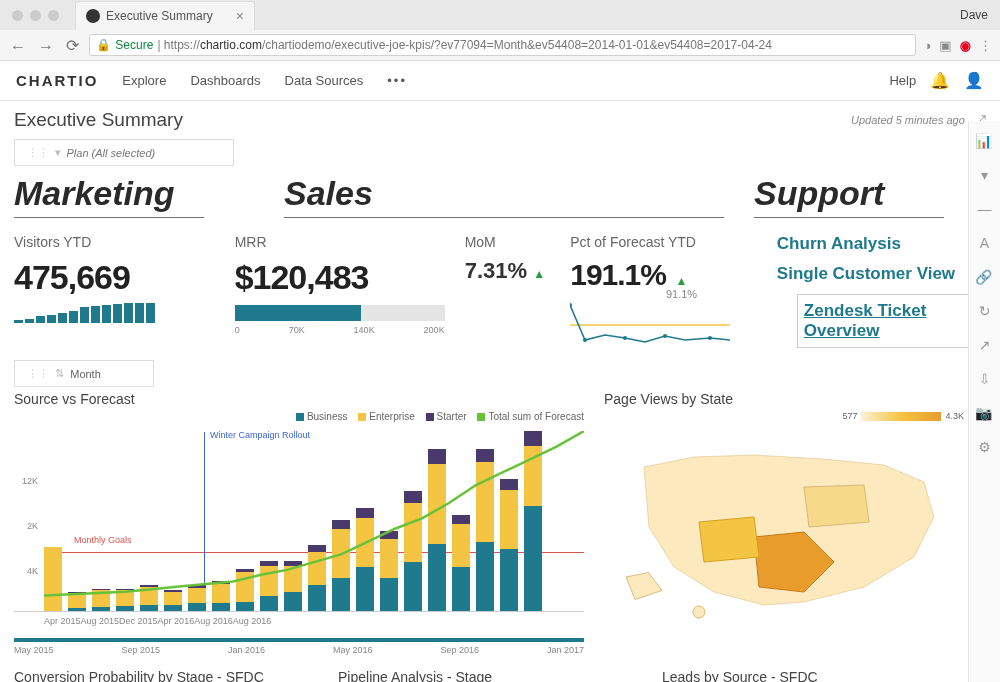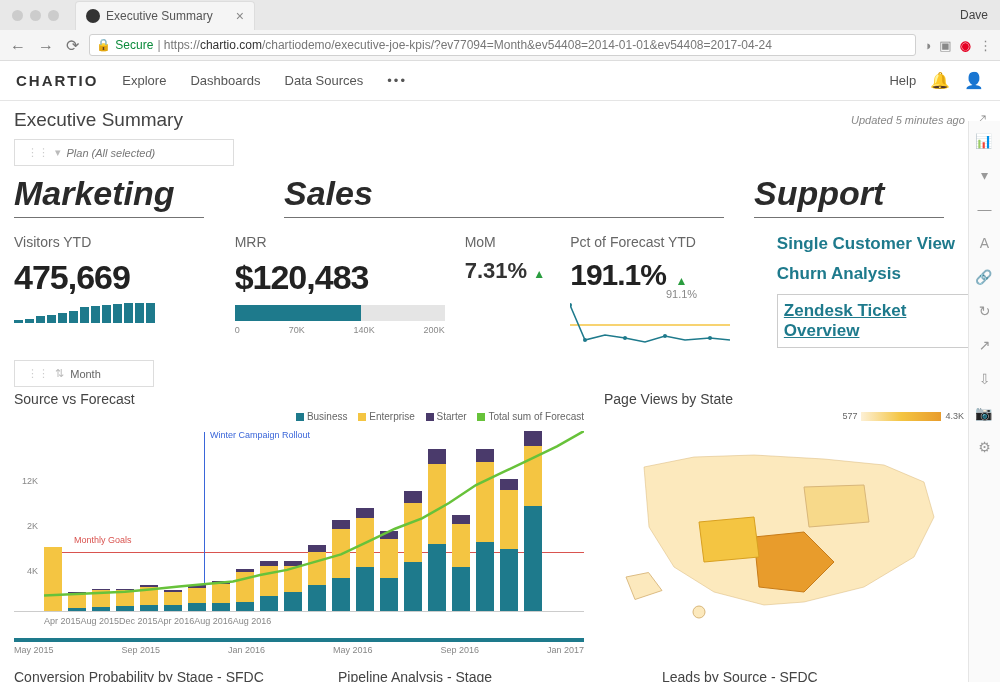--- a/index.html
+++ b/index.html
@@ -60,21 +60,21 @@
 .visitors-bars span { width: 9px; background:#1e7a8c; display:block; }
 
 .mrr-bar { position:relative; width: 210px; height: 16px; background:#e5e5e5; margin-top:8px; }
 .mrr-fill { position:absolute; left:0; top:0; height:100%; background:#1e7a8c; }
 .mrr-ticks { display:flex; justify-content:space-between; width:210px; font-size:9px; color:#888; margin-top:4px; }
 
 .forecast-chart { width: 160px; height: 50px; position: relative; }
 
 .support-links { display:flex; flex-direction:column; gap:10px; }
 .support-link { color:#1e7a8c; font-size: 17px; font-weight:600; cursor:pointer; }
-.support-link.active { text-decoration: underline; border:1px solid #ccc; padding: 6px; position:relative; }
+.support-link.active { text-decoration: underline; border:1px solid #ccc; padding: 6px; position:relative;margin-left:20px; }
 
 
 .month-chip { display:inline-flex; align-items:center; gap:6px; border:1px solid #ddd; padding: 6px 12px; margin: 0 0 4px 14px; font-size:11px; color:#666; background:#fff; width:140px; }
 
 
 .charts-row { display:flex; padding: 0 14px; gap: 20px; }
 .rvf { width: 570px; }
 .chart-title { font-size: 14px; color:#444; margin-bottom: 4px; }
 .rvf-legend { text-align:right; font-size:10px; color:#666; }
 .lg-sw { display:inline-block; width:8px; height:8px; margin: 0 3px 0 8px; vertical-align:middle; }
@@ -254,22 +254,22 @@
       <polyline points="0,5 15,40 35,35 55,38 75,42 95,36 115,40 140,38 160,40" stroke="#1e7a8c" stroke-width="1.5" fill="none"></polyline>
       <circle cx="0" cy="5" r="2" fill="#1e7a8c"></circle>
           <circle cx="15" cy="40" r="2" fill="#1e7a8c"></circle>
           <circle cx="55" cy="38" r="2" fill="#1e7a8c"></circle>
           <circle cx="95" cy="36" r="2" fill="#1e7a8c"></circle>
           <circle cx="140" cy="38" r="2" fill="#1e7a8c"></circle>
     </svg>
   </div>
 
   <div class="kpi-col support-links" style="width:220px;margin-left:6px;">
+    <span class="support-link">Churn Analysis</span>
     <span class="support-link">Single Customer View</span>
-    <span class="support-link">Churn Analysis</span>
     <span class="support-link active">Zendesk Ticket Overview</span>
   </div>
 
 </div>
 
 
 <div class="month-chip">
   <span class="drag" style="color:#ccc;">⋮⋮</span>
   <span style="color:#bbb;">⇅</span>
   <span>Month</span>

